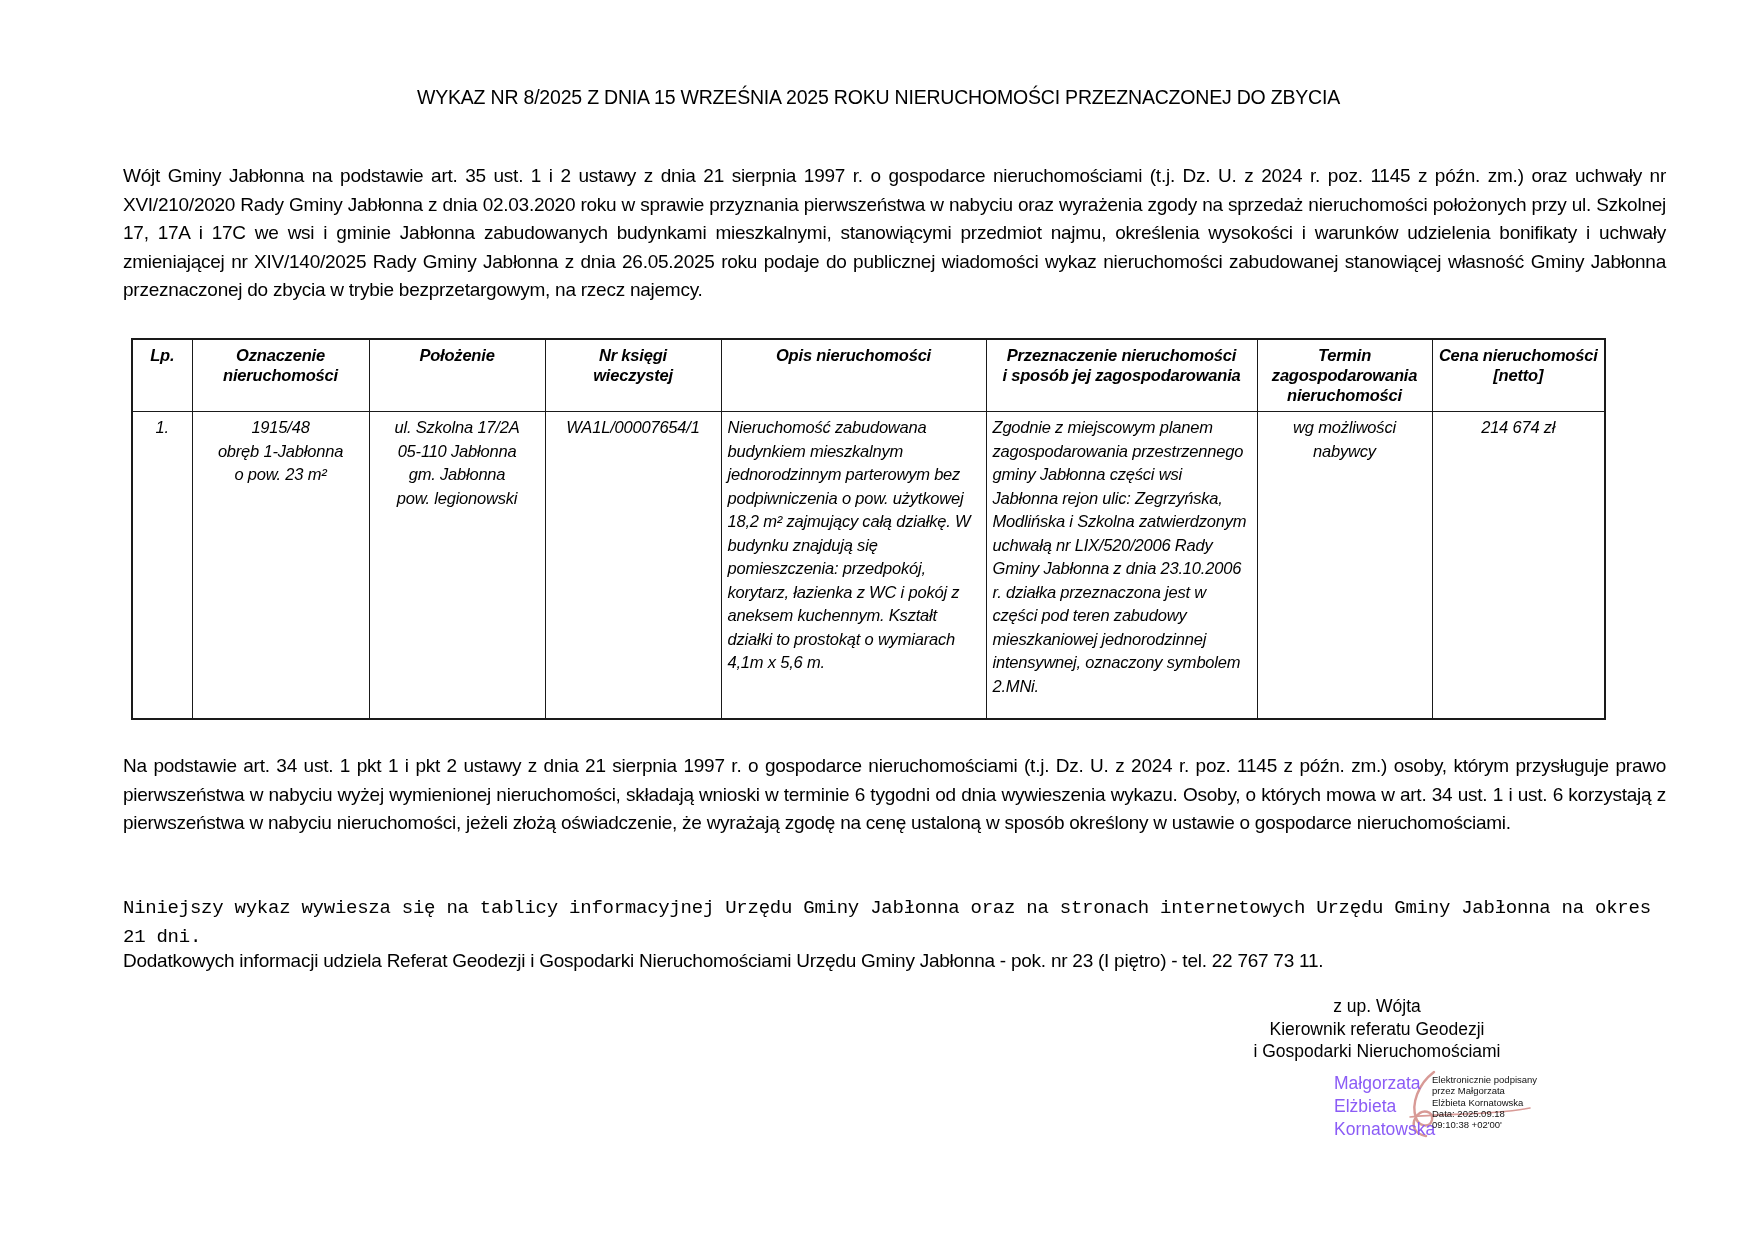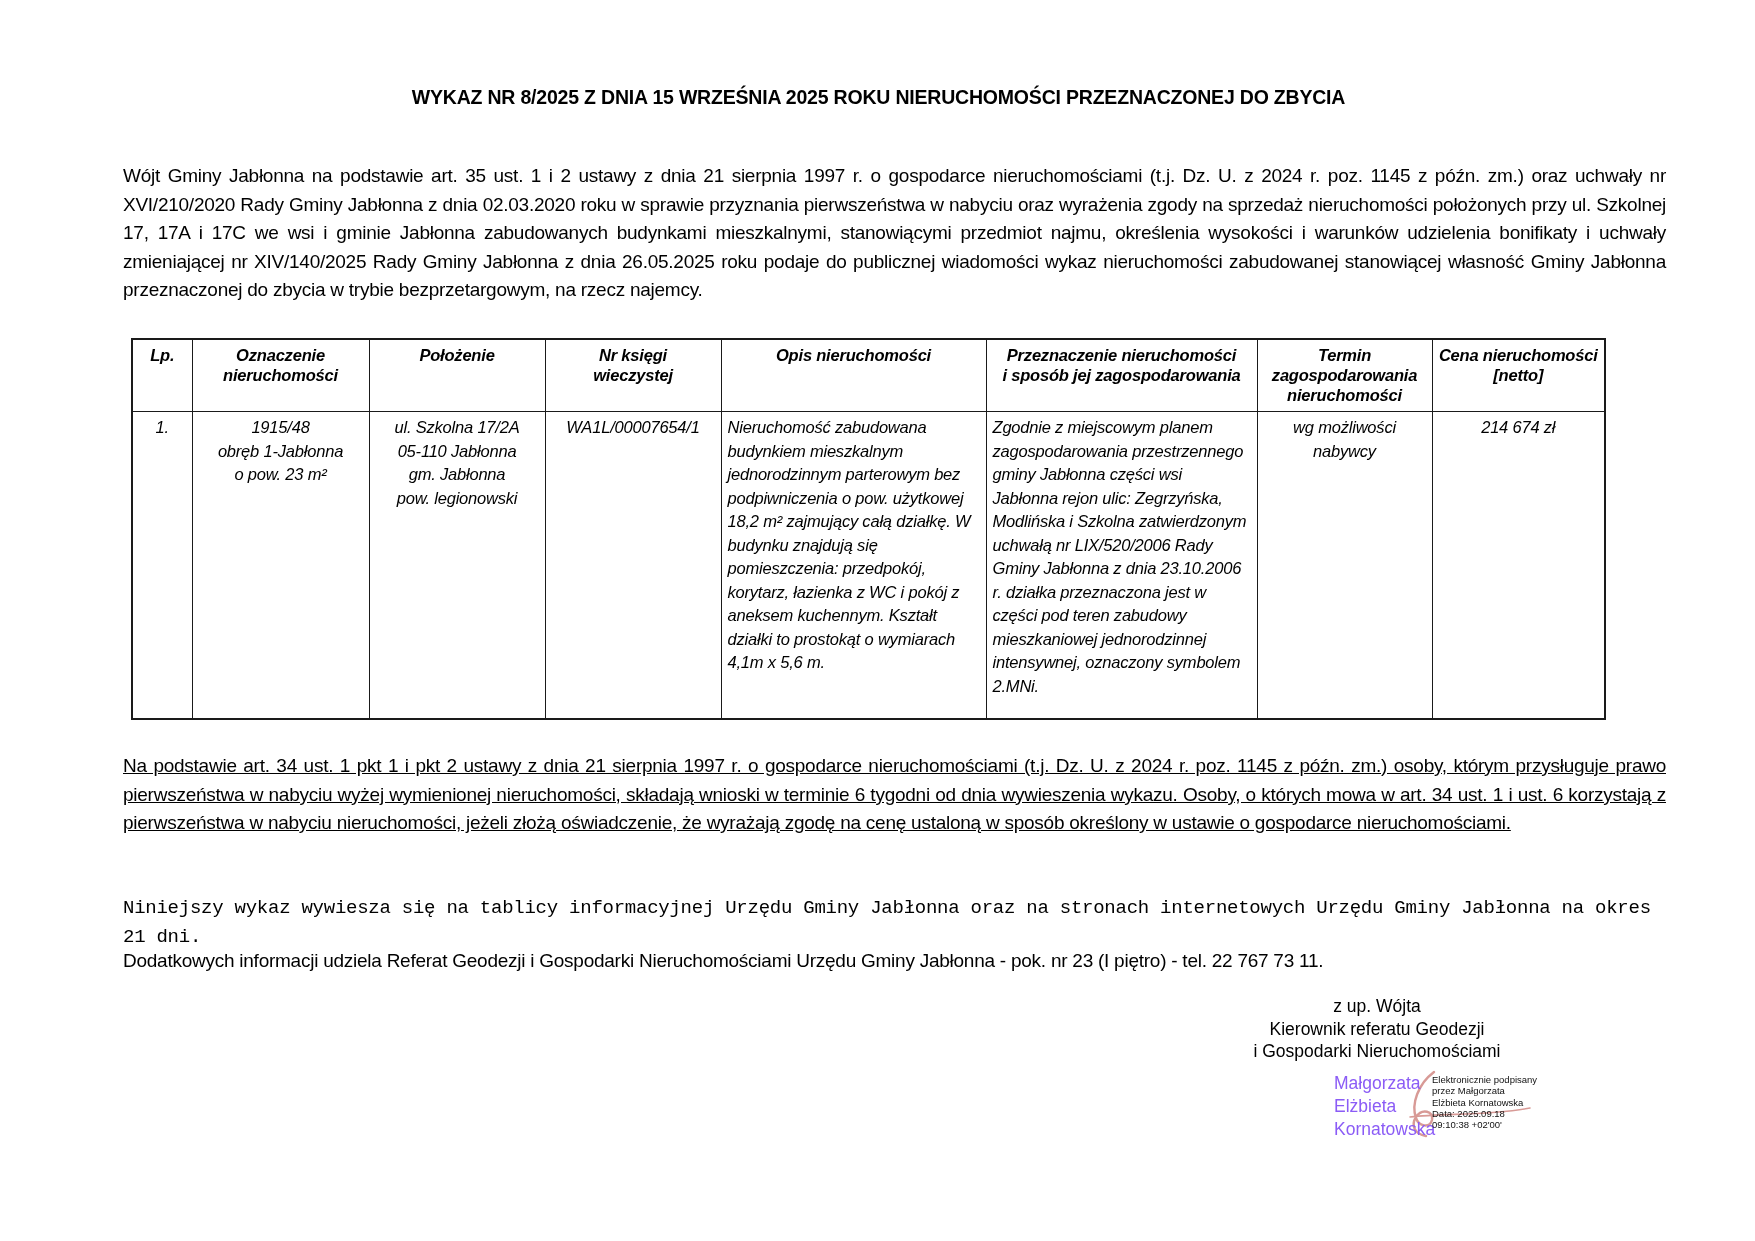--- a/index.html
+++ b/index.html
@@ -11,34 +11,34 @@
     color: #000000;
     font-family: "Liberation Sans", sans-serif;
     overflow: hidden;
   }
   .title {
     position: absolute;
     left: 107px; top: 86px; width: 1543px;
     margin: 0;
     text-align: center;
     font-size: 19.5px;
-    font-weight: bold;
+    font-weight: normal;
     letter-spacing: -0.2px;
   }
   .para {
     position: absolute;
     left: 107px; width: 1543px;
     margin: 16px;
     font-size: 19px;
     line-height: 28.6px;
     letter-spacing: -0.25px;
   }
   .justify { text-align: justify; }
   #para-intro   { top: 146px; }
-  #para-legal   { top: 736px; text-decoration: underline; }
+  #para-legal   { top: 736px; }
   #para-posting { top: 878px; font-family: Liberation Mono, monospace; }
   #para-contact { top: 931px; }
 
   table.listing {
     position: absolute;
     left: 131px; top: 338px;
     width: 1473px;
     border-collapse: collapse;
     table-layout: fixed;
     border: 2px solid #1a1a1a;

